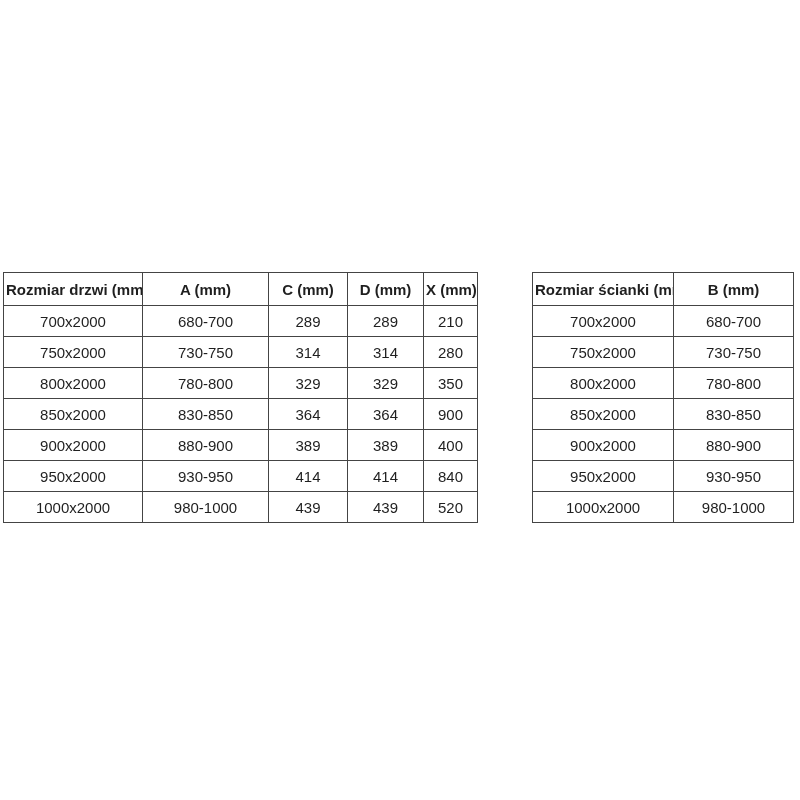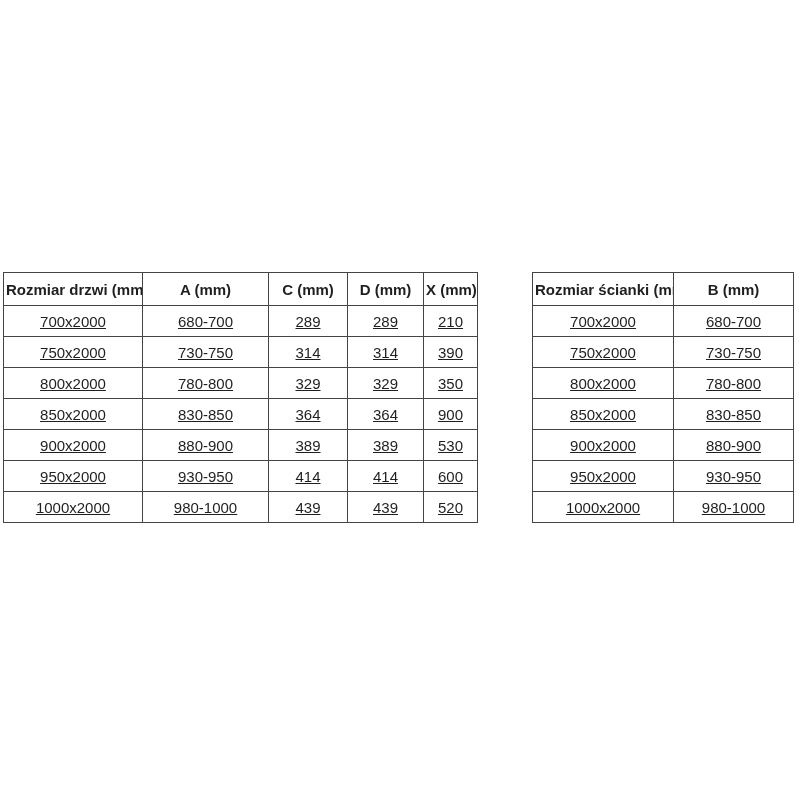--- a/index.html
+++ b/index.html
@@ -30,21 +30,20 @@
     overflow: hidden;
     white-space: nowrap;
   }
   .spec-table th {
     font-weight: bold;
     height: 32px;
   }
   .spec-table td {
     font-weight: normal;
     height: 30px;
-    text-decoration: underline;
   }
   #door-table {
     left: 3px;
     top: 272px;
     width: 474px;
   }
   #wall-table {
     left: 532px;
     top: 272px;
     width: 261px;
@@ -76,49 +75,49 @@
         <td>680-700</td>
         <td>289</td>
         <td>289</td>
         <td>210</td>
       </tr>
       <tr>
         <td>750x2000</td>
         <td>730-750</td>
         <td>314</td>
         <td>314</td>
-        <td>390</td>
+        <td>280</td>
       </tr>
       <tr>
         <td>800x2000</td>
         <td>780-800</td>
         <td>329</td>
         <td>329</td>
         <td>350</td>
       </tr>
       <tr>
         <td>850x2000</td>
         <td>830-850</td>
         <td>364</td>
         <td>364</td>
         <td>900</td>
       </tr>
       <tr>
         <td>900x2000</td>
         <td>880-900</td>
         <td>389</td>
         <td>389</td>
-        <td>530</td>
+        <td>400</td>
       </tr>
       <tr>
         <td>950x2000</td>
         <td>930-950</td>
         <td>414</td>
         <td>414</td>
-        <td>600</td>
+        <td>840</td>
       </tr>
       <tr>
         <td>1000x2000</td>
         <td>980-1000</td>
         <td>439</td>
         <td>439</td>
         <td>520</td>
       </tr>
     </tbody>
   </table>

